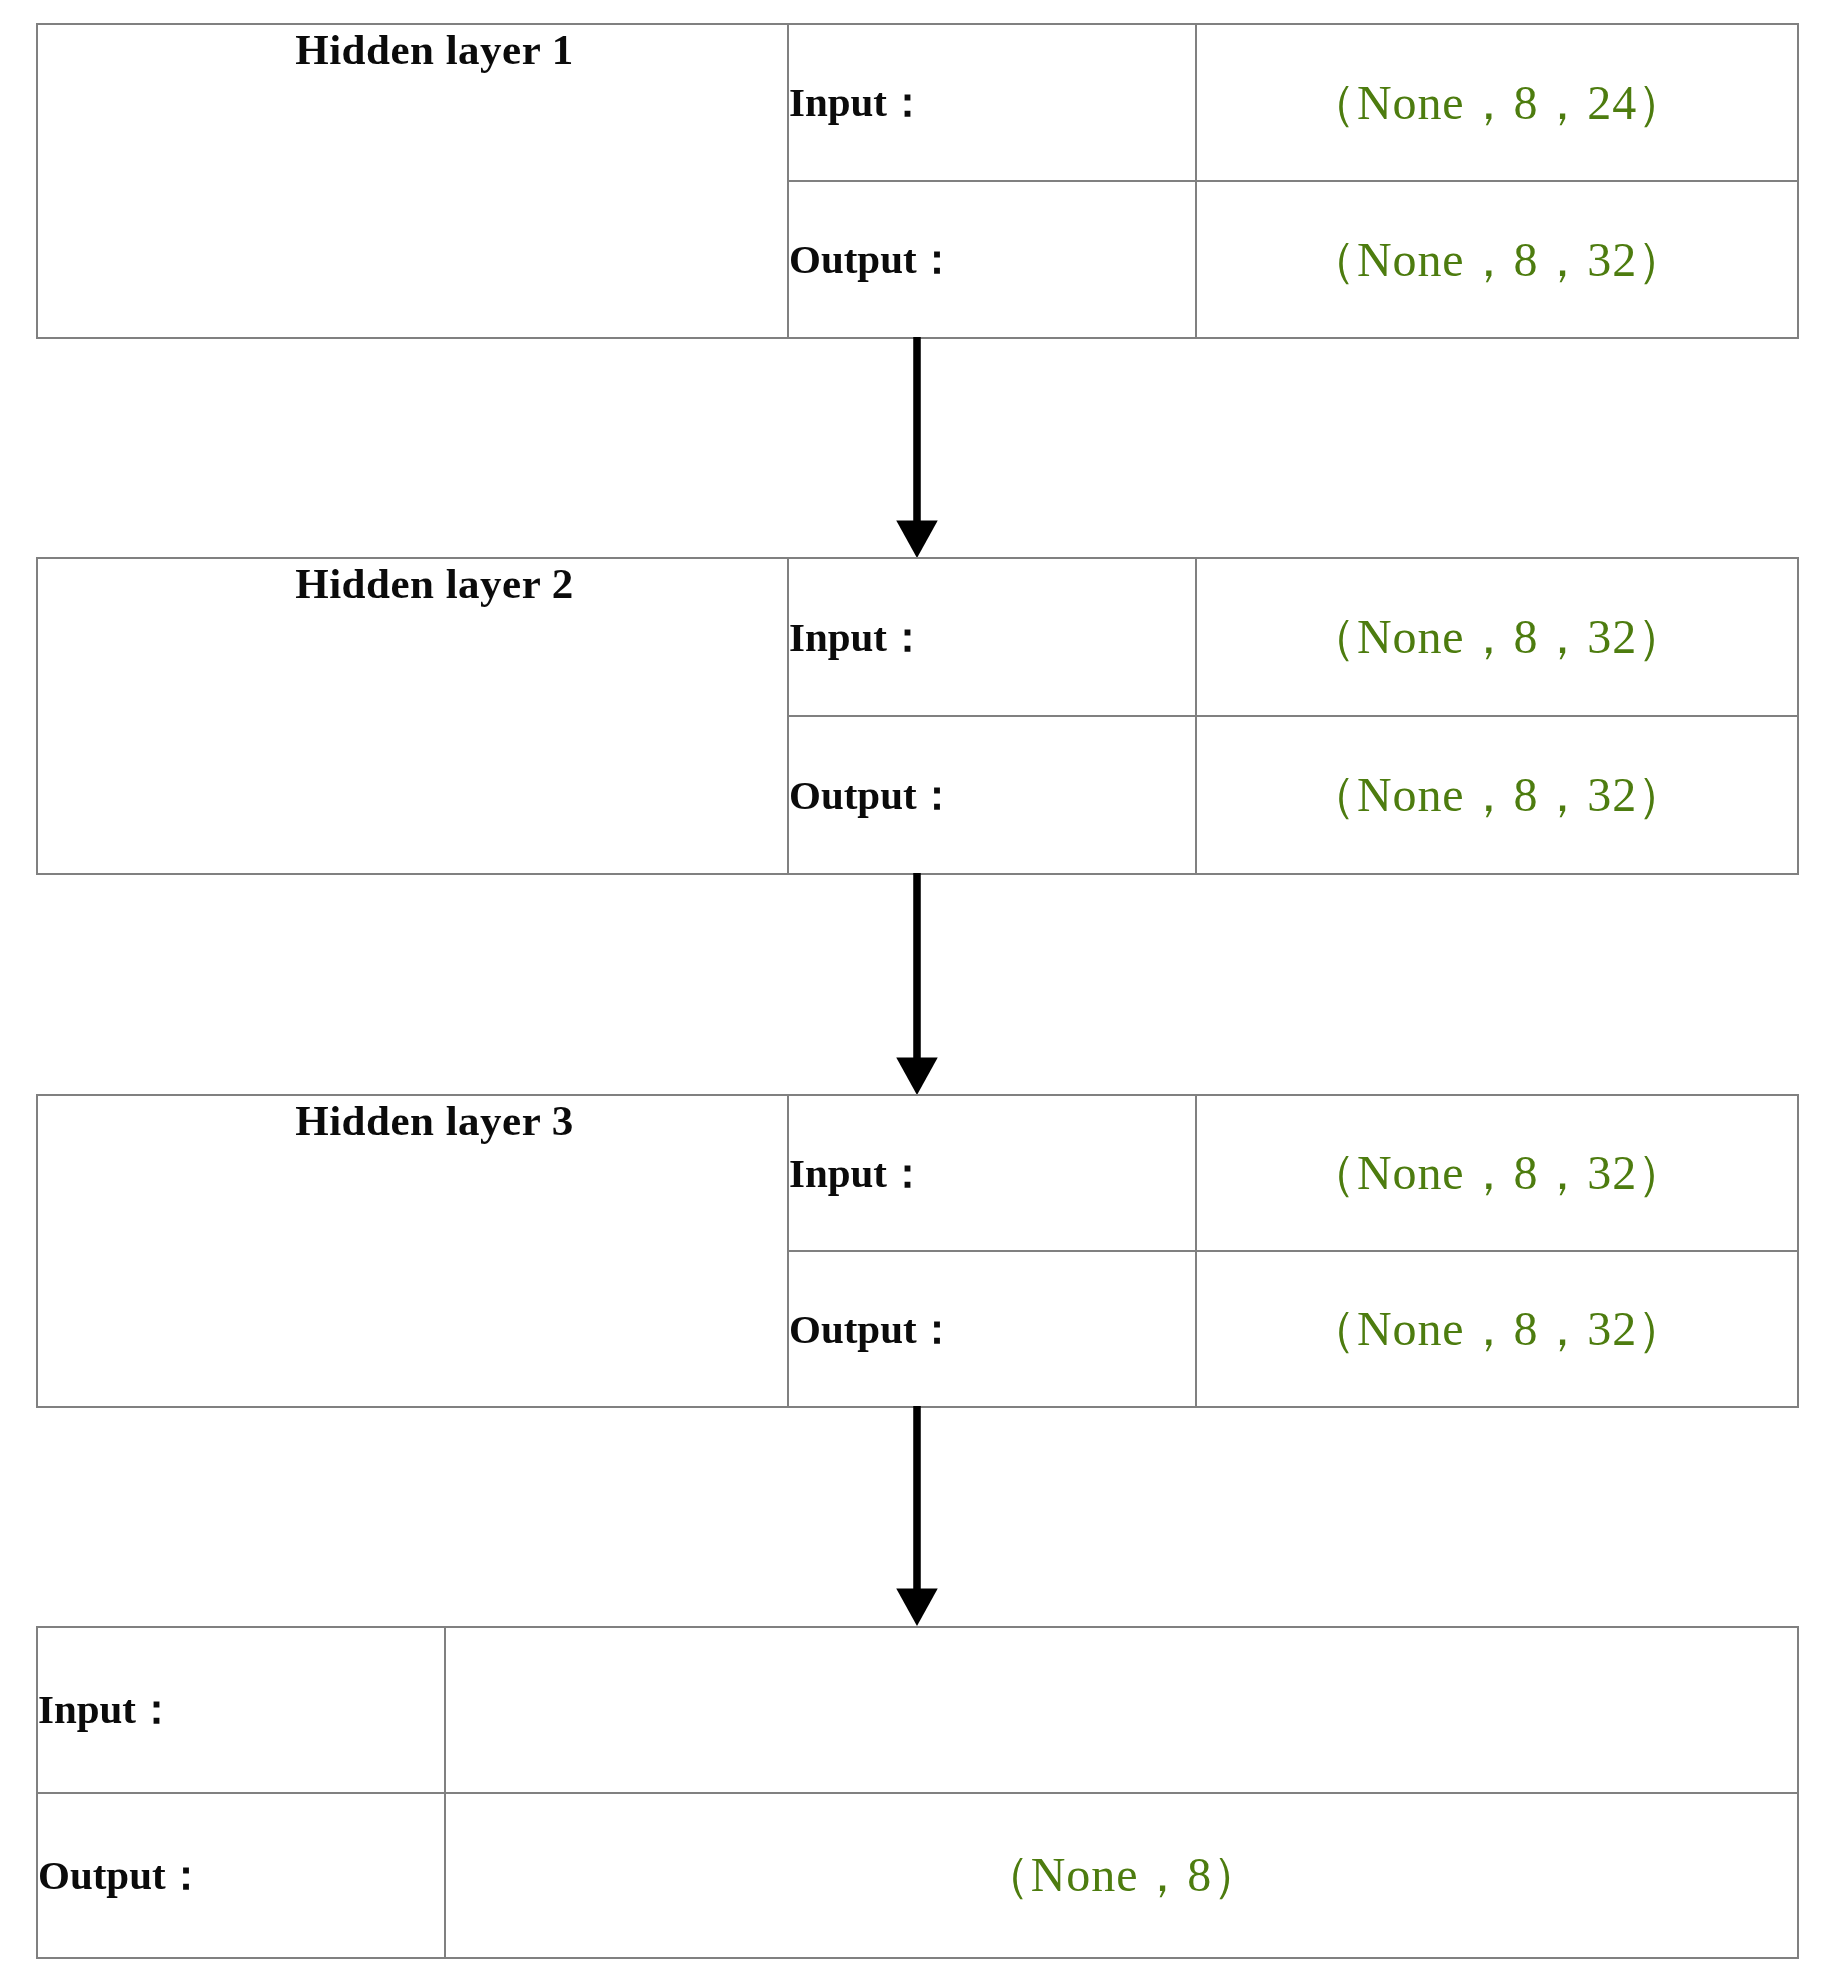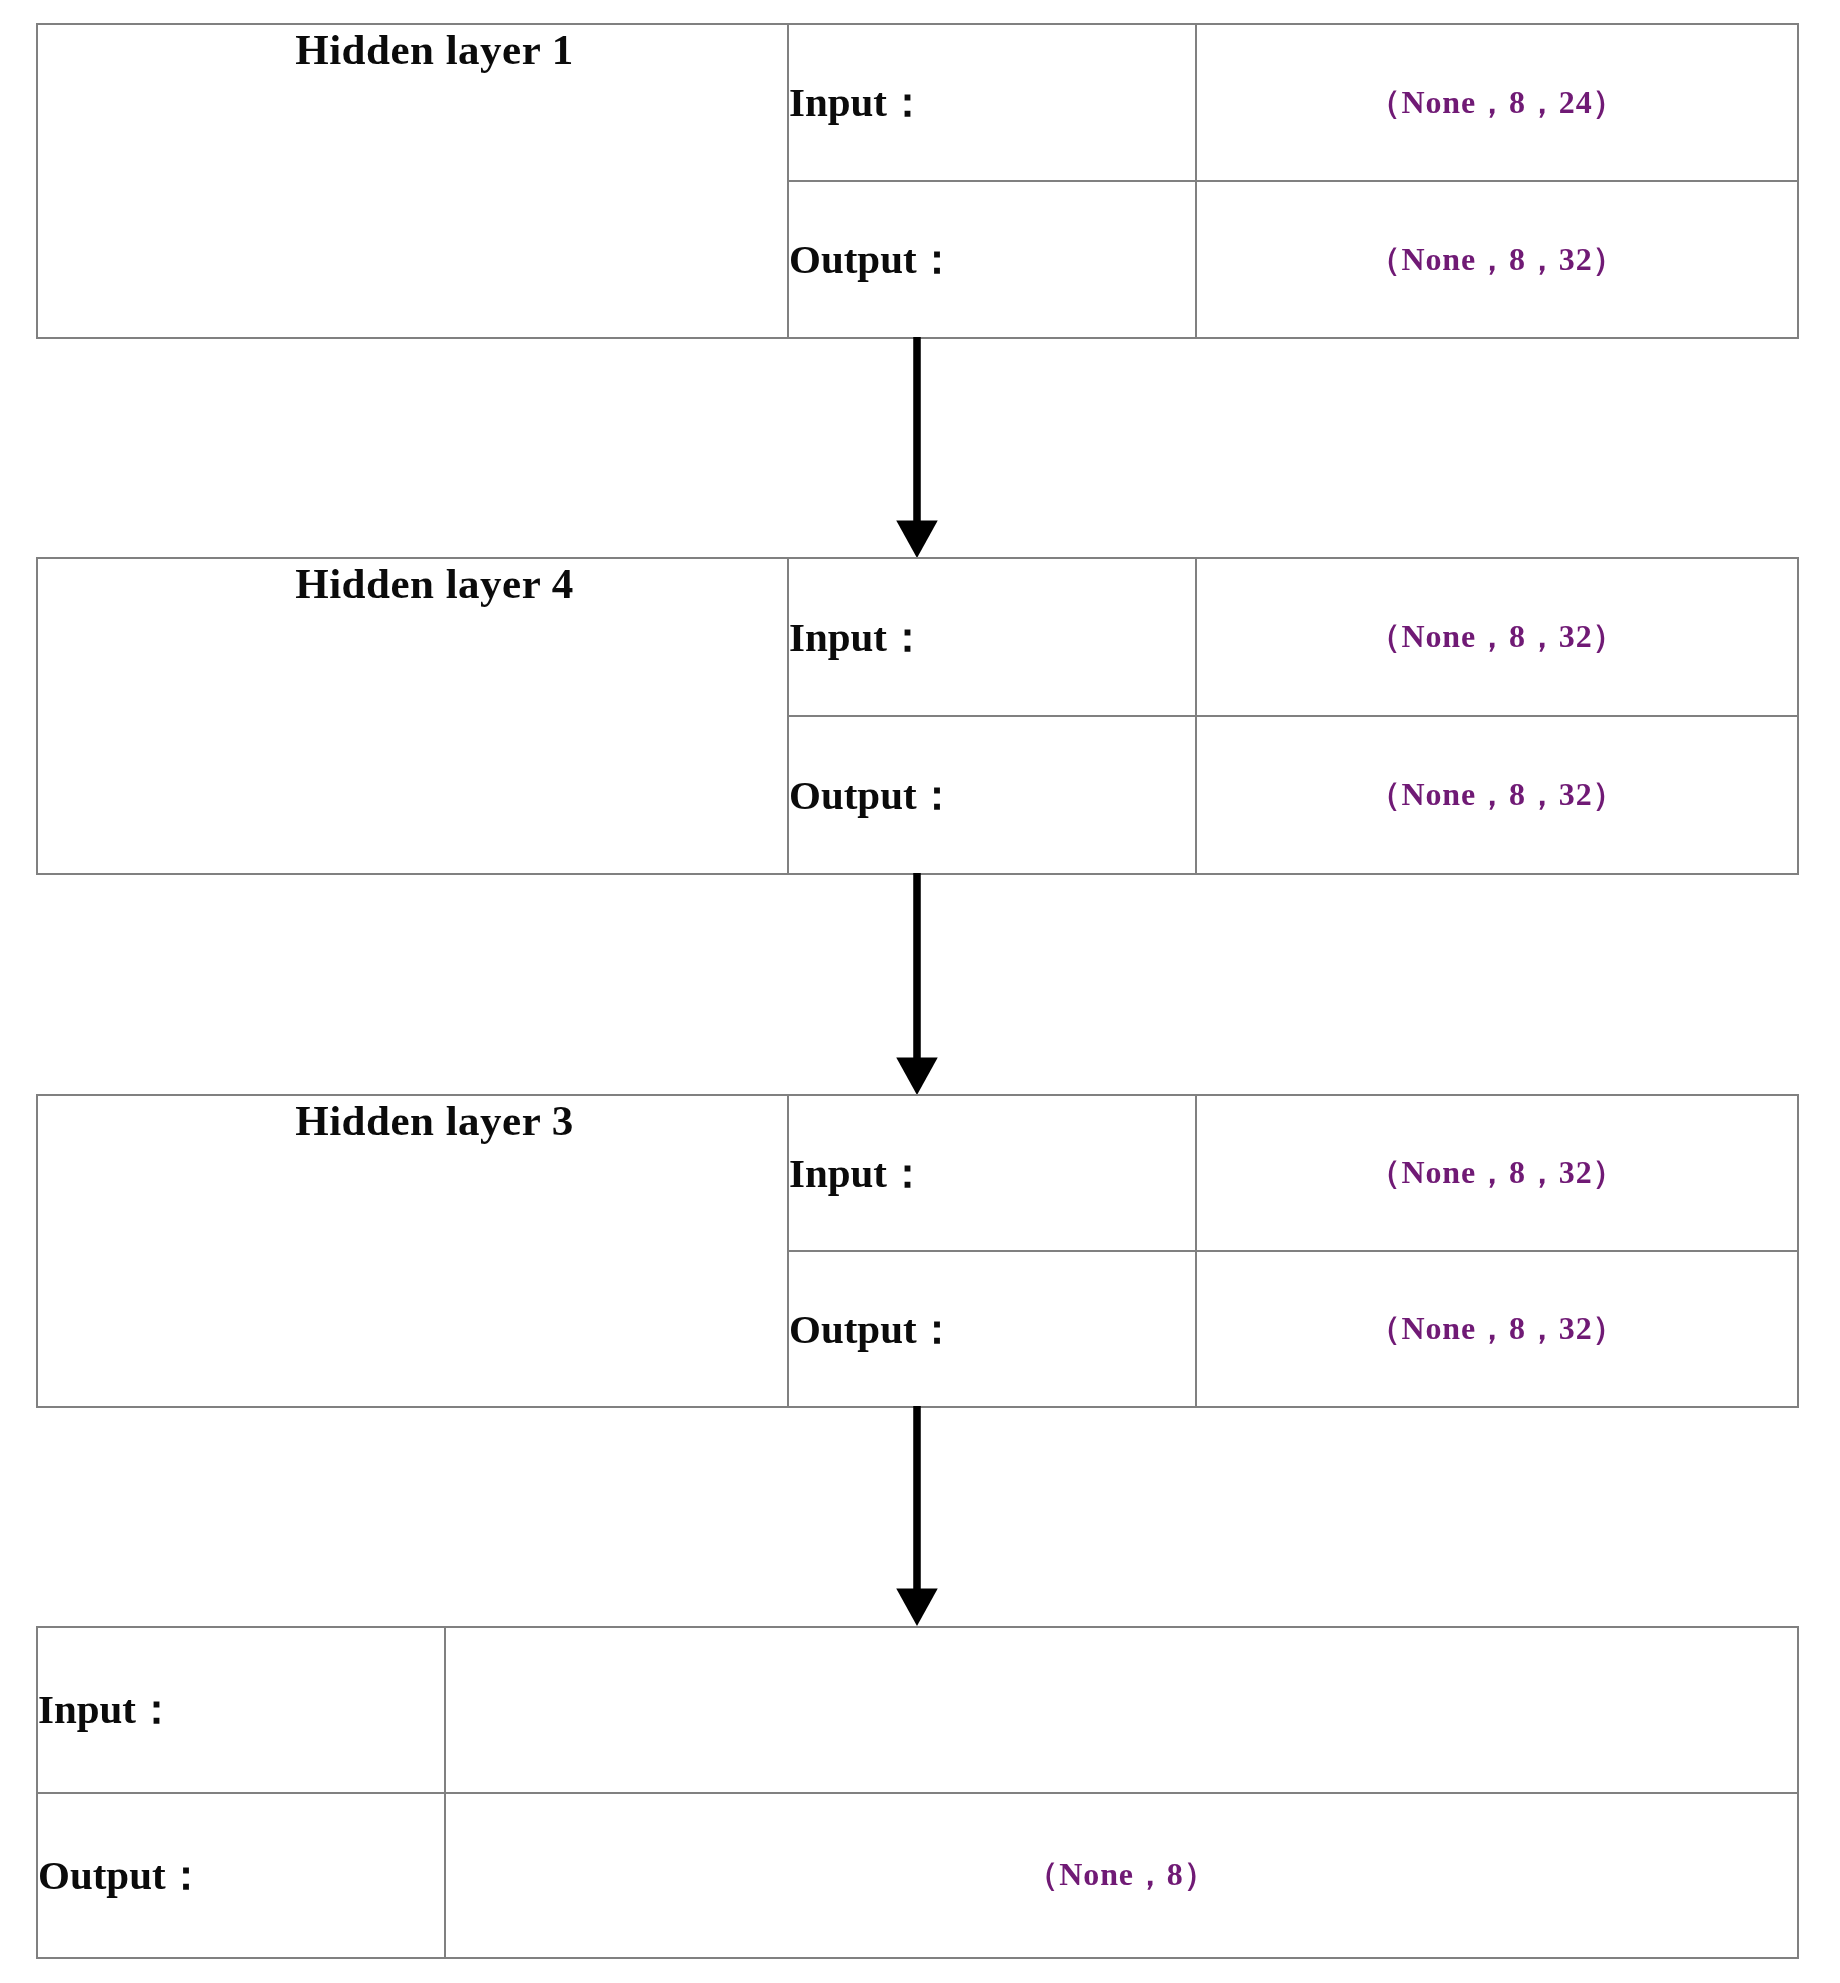--- a/index.html
+++ b/index.html
@@ -71,23 +71,23 @@
     color: #0b0b0b;
     white-space: nowrap;
   }
   .io-value-cell {
     flex: 1 1 auto;
     display: flex;
     align-items: center;
     justify-content: center;
   }
   .io-value-text {
-    font-weight: bold;
-    font-size: 32px;
-    color: #701a75;
+    font-weight: normal;
+    font-size: 48px;
+    color: #4d7c0f;
     white-space: nowrap;
     letter-spacing: 0.9px;
   }
 
   
   .arrow {
     position: absolute;
     width: 66px;
   }
   .arrow svg {
@@ -127,21 +127,21 @@
 
   <div class="arrow" style="left:884px; top:337px; height:222px;">
     <svg viewBox="0 0 70 237" preserveAspectRatio="none">
       <rect x="31" y="0" width="8" height="200" fill="#000000"></rect>
       <polygon points="13,196 57,196 35,236" fill="#000000"></polygon>
     </svg>
   </div>
 
   <div class="layer-block" style="left:36px; top:557px; width:1763px; height:318px;">
     <div class="layer-name-cell">
-      <span class="layer-name-text">Hidden layer 4</span>
+      <span class="layer-name-text">Hidden layer 2</span>
     </div>
     <div class="io-table">
       <div class="io-row first">
         <div class="io-label-cell">
           <span class="io-label-text">Input：</span>
         </div>
         <div class="io-value-cell">
           <span class="io-value-text">（None，8，32）</span>
         </div>
       </div>

